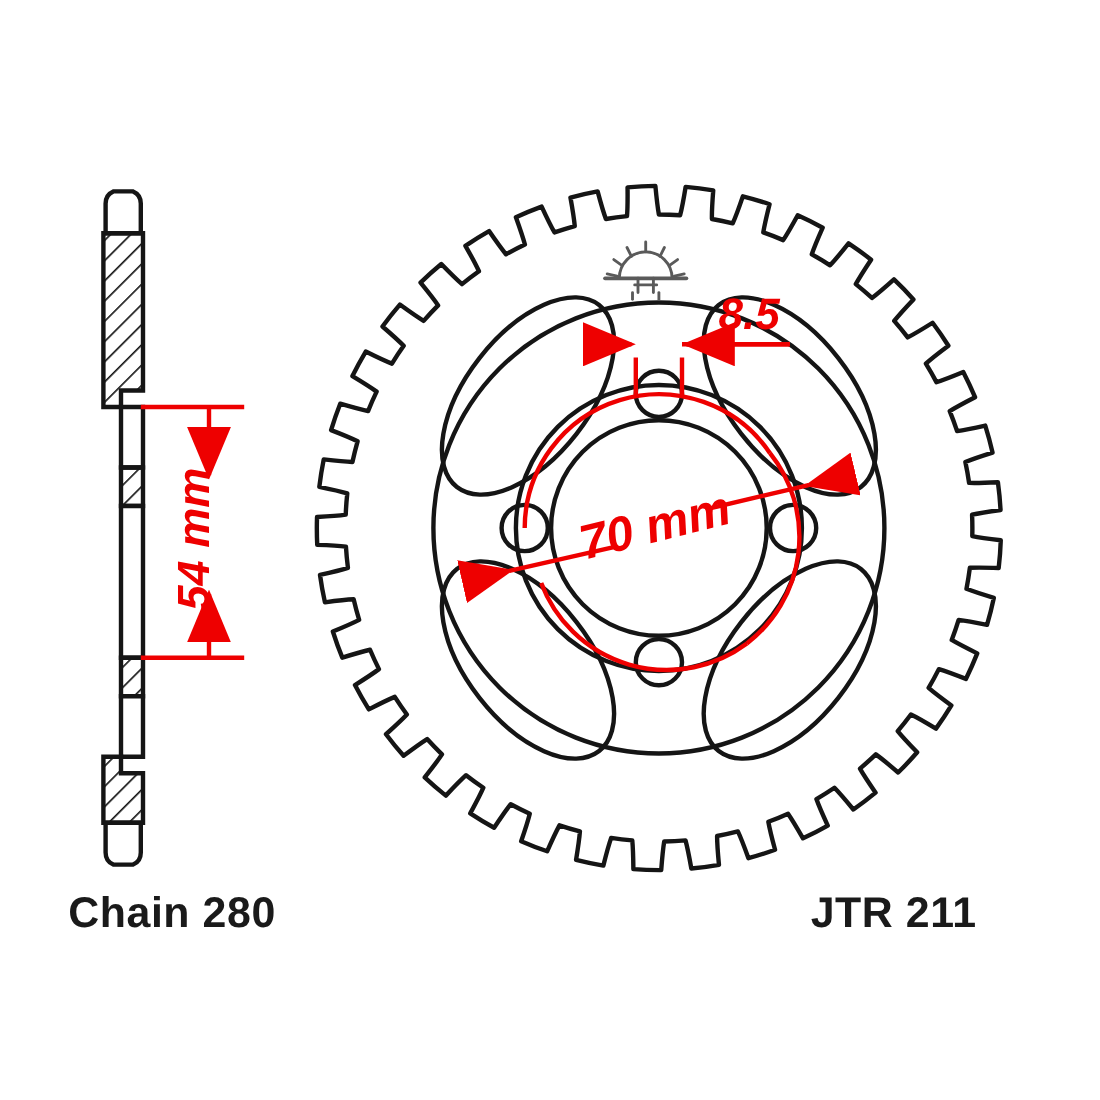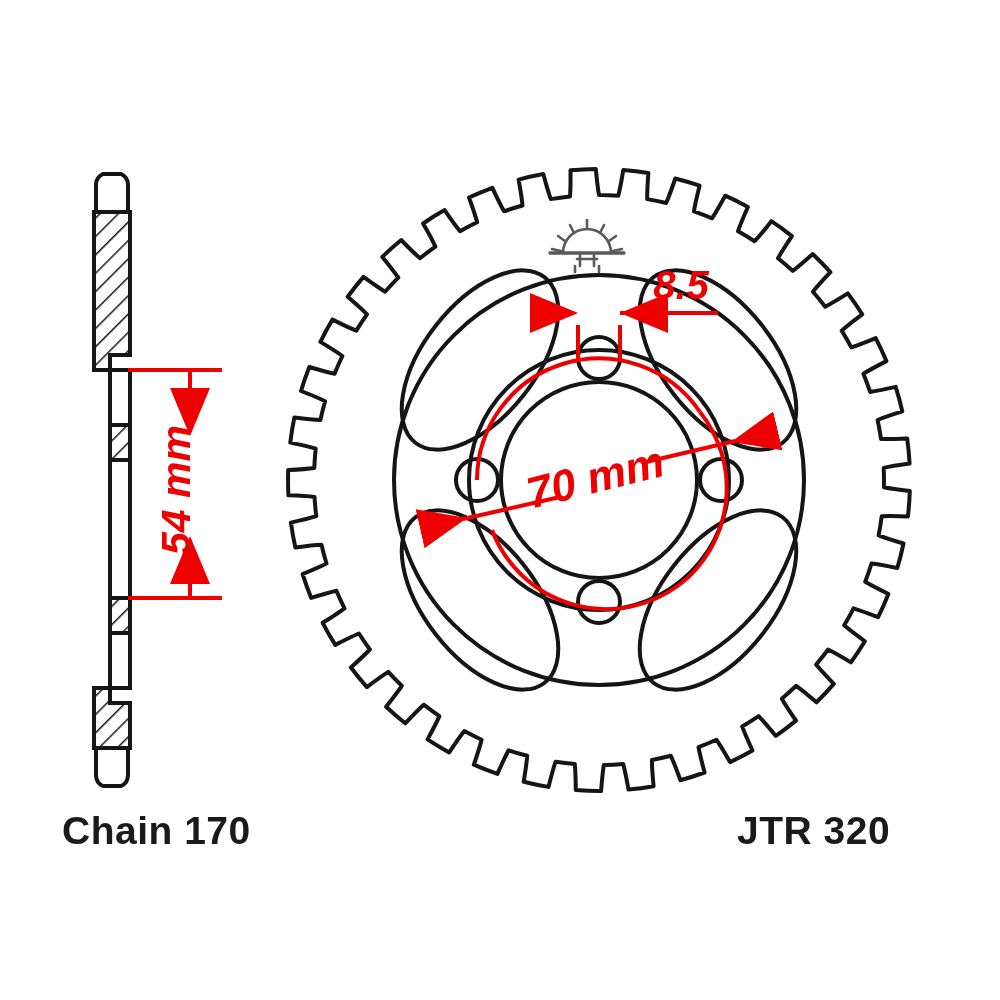--- a/index.html
+++ b/index.html
@@ -157,17 +157,17 @@
     <g fill="none" stroke="#ee0000" stroke-width="4">
       <line x1="578" y1="325" x2="578" y2="360"></line>
       <line x1="620" y1="325" x2="620" y2="360"></line>
       <line x1="545" y1="313" x2="574" y2="313" marker-end="url(#arrR)"></line>
       <line x1="718" y1="313" x2="624" y2="313" marker-end="url(#arrR)"></line>
       <line x1="620" y1="313" x2="718" y2="313"></line>
     </g>
     <text x="681" y="299" text-anchor="middle" font-family="Liberation Sans, sans-serif" font-size="40" font-weight="bold" font-style="italic" fill="#ee0000">8.5</text>
   </svg>
 
-  <div class="label" id="chain-label">Chain 170</div>
+  <div class="label" id="chain-label">Chain 280</div>
 
-  <div class="label" id="part-label">JTR 320</div>
+  <div class="label" id="part-label">JTR 211</div>
 
 </div>
 
 </body></html>

